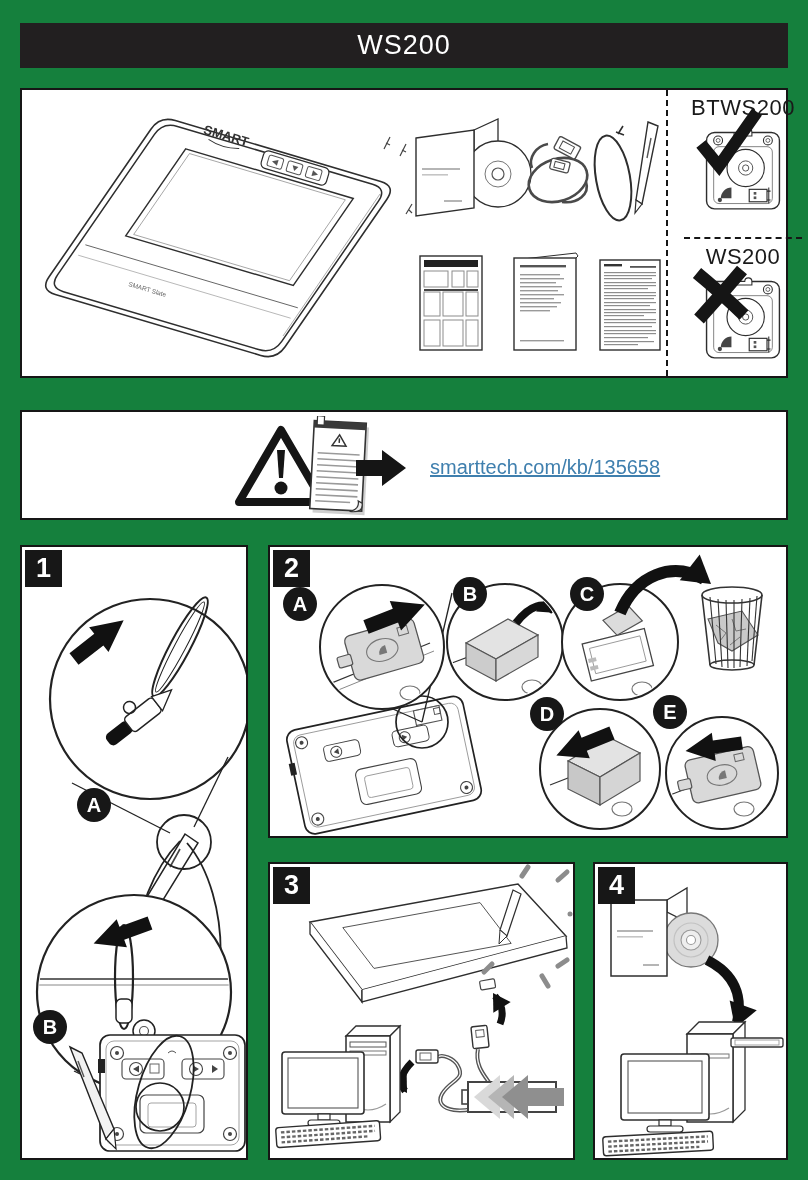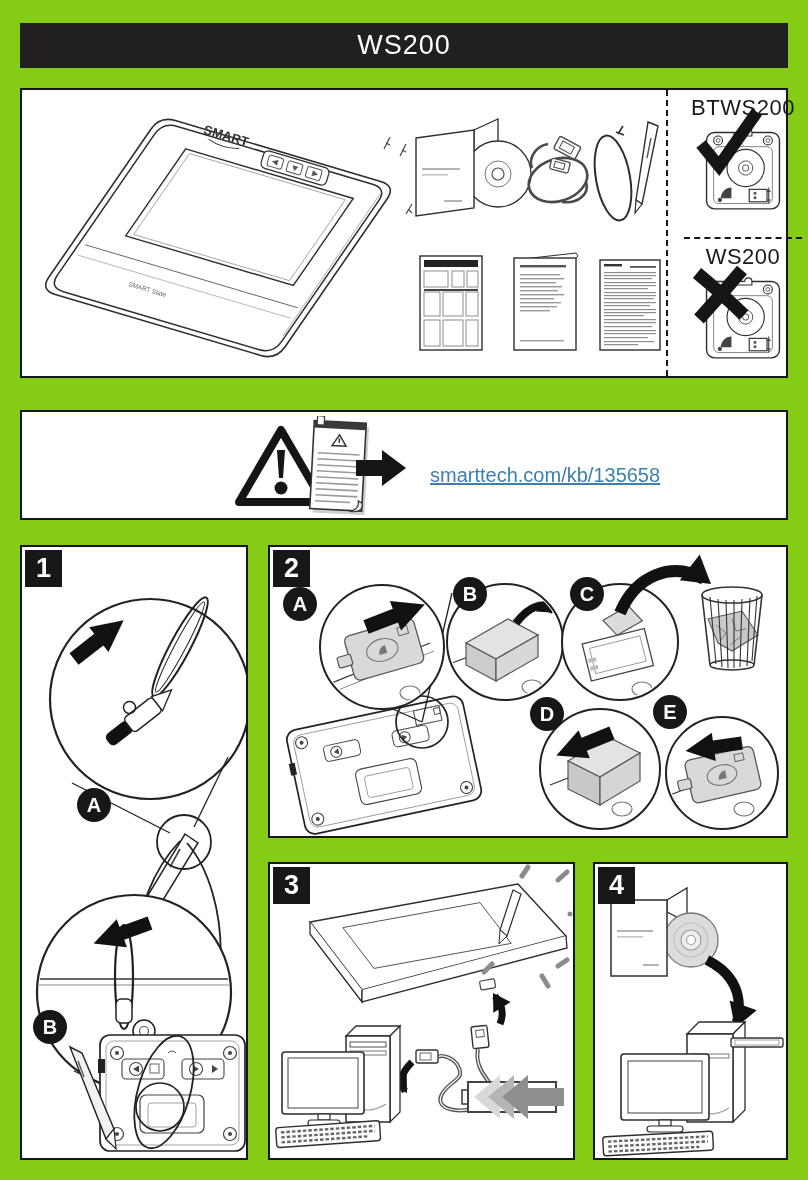--- a/index.html
+++ b/index.html
@@ -1,16 +1,16 @@
 <!DOCTYPE html>
 <html><head>
 <meta charset="utf-8">
 <style>
   html,body{margin:0;padding:0;background:#fff;}
-  .page{position:relative;width:808px;height:1180px;background:#84cc16;
+  .page{position:relative;width:808px;height:1180px;background:#15803d;
         font-family:"Liberation Sans",sans-serif;color:#1a1a1a;overflow:hidden;}
   .titlebar{position:absolute;left:20px;top:23px;width:768px;height:45px;background:#221f20;
             display:flex;align-items:center;justify-content:center;}
   .titlebar .title{color:#fff;font-size:27px;letter-spacing:1px;}
   .panel{position:absolute;border:2px solid #161616;background:#fff;box-sizing:border-box;}
   .contents{left:20px;top:88px;width:768px;height:290px;}
   .notice{left:20px;top:410px;width:768px;height:110px;}
   .p1{left:20px;top:545px;width:228px;height:615px;}
   .p2{left:268px;top:545px;width:520px;height:293px;}
   .p3{left:268px;top:862px;width:307px;height:298px;}
@@ -19,21 +19,21 @@
   .variant-col{position:absolute;right:0;top:0;width:120px;height:100%;border-left:2px dashed #161616;box-sizing:border-box;}
   .variant{position:relative;width:100%;height:142px;text-align:center;margin-left:16px;}
   .variant.bottom{border-top:2px dashed #161616;height:140px;box-sizing:border-box;}
   .variant-label{font-size:22px;margin-top:5px;letter-spacing:0.5px;}
   .blister-wrap{position:relative;display:inline-block;margin-top:1px;}
   .mark{position:absolute;pointer-events:none;}
   .num-badge{position:absolute;left:3px;top:3px;width:37px;height:37px;background:#171717;color:#fff;
              font-weight:bold;font-size:27px;display:flex;align-items:center;justify-content:center;}
   .letter-badge{position:absolute;width:34px;height:34px;border-radius:50%;background:#171717;color:#fff;
                 font-weight:bold;font-size:20px;display:flex;align-items:center;justify-content:center;}
-  .kb-link{position:absolute;left:408px;top:44px;font-size:20px;color:#3f7fae;text-decoration:underline;margin-top:8px;}
+  .kb-link{position:absolute;left:408px;top:44px;font-size:20px;color:#3f7fae;text-decoration:underline;}
   svg{display:block;}
 </style>
 </head>
 <body>
 
 <div class="page">
 
   <svg width="0" height="0" style="position:absolute" aria-hidden="true">
     <defs>
       <polygon id="arr" points="0,-7 30,-7 30,-15 60,0 30,15 30,7 0,7"></polygon>

